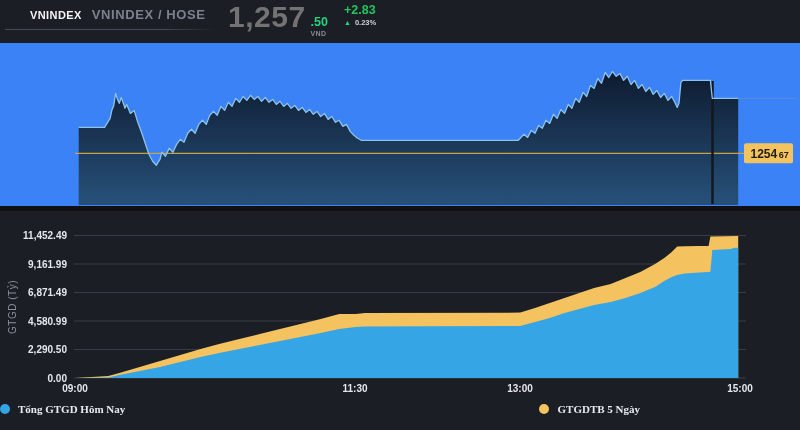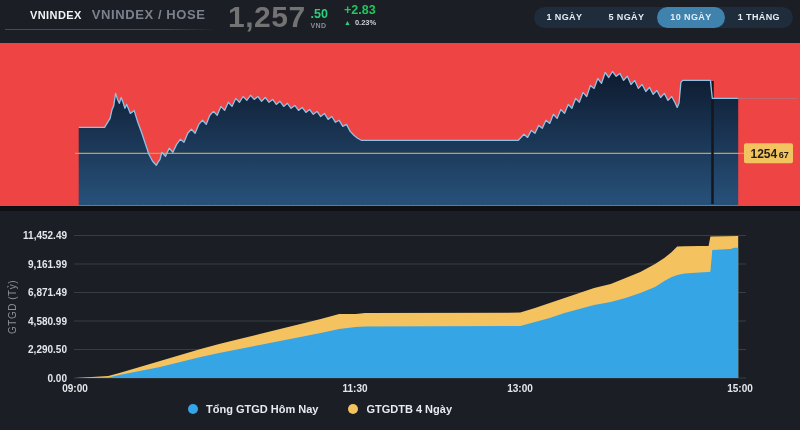--- a/index.html
+++ b/index.html
@@ -11,45 +11,45 @@
   }
   
   .header{position:absolute;top:0;left:0;width:800px;height:43px;}
   .title-block{position:absolute;left:30px;top:7px;display:flex;align-items:baseline;gap:10px;}
   .title{color:#f2f4f7;font-size:11px;font-weight:800;letter-spacing:.4px;}
   .subtitle{color:#7b828e;font-size:13px;font-weight:700;letter-spacing:.6px;}
   .header-divider{position:absolute;left:5px;top:29px;width:211px;height:1px;
     background:linear-gradient(to right,#474c54 0%,#474c54 75%,rgba(71,76,84,0) 100%);}
   .price-block{position:absolute;left:228px;top:2px;display:flex;align-items:flex-start;}
   .price{color:#737373;font-size:30px;font-weight:800;line-height:30px;letter-spacing:.5px;}
-  .price-sub{display:flex;flex-direction:column;margin-left:5px;margin-top:6px;}
+  .price-sub{display:flex;flex-direction:column;margin-left:5px;margin-top:14px;}
   .dec{color:#2bd07d;font-size:12.5px;font-weight:800;line-height:13px;}
   .cur{color:#878d97;font-size:7px;font-weight:800;letter-spacing:.3px;margin-top:1px;}
   .change-block{display:flex;flex-direction:column;margin-left:16px;margin-top:2px;}
   .chg{color:#22c55e;font-size:12.5px;font-weight:800;line-height:13px;}
   .pct-row{display:flex;align-items:center;gap:4px;margin-top:1px;}
   .arrow{color:#2bd07d;font-size:7px;line-height:8px;}
   .pct{color:#ccd1d8;font-size:7.5px;font-weight:700;}
   
   .tabs{position:absolute;right:7px;top:7px;height:21px;display:flex;align-items:center;
     background:#1e2c3c;border-radius:11px;}
   .tab{height:21px;line-height:21px;padding:0 13px;font-size:9px;font-weight:800;
     color:#e8edf2;letter-spacing:.4px;border-radius:11px;cursor:pointer;white-space:nowrap;}
   .tab.active{background:#3f82ae;}
   
-  .price-chart{position:absolute;top:43px;left:0;width:800px;height:163px;background:#ef4444;}
+  .price-chart{position:absolute;top:43px;left:0;width:800px;height:163px;background:#3b82f6;}
   .chart-divider{position:absolute;top:206px;left:0;width:800px;height:5px;background:#0e1014;}
   .volume-chart{position:absolute;top:225px;left:0;width:665px;height:172px;}
   svg{display:block;}
   .grid{stroke:#383d45;stroke-width:1;}
   .ytick,.xtick{fill:#e4e7eb;font-size:10px;font-weight:700;}
   .axis-title{fill:#8a9099;font-size:10px;font-weight:400;letter-spacing:.5px;}
   
-  .legend{position:absolute;top:403px;left:0;width:640px;display:flex;justify-content:center;
-    align-items:center;gap:30px;}
+  .legend{position:absolute;top:403px;left:0;width:640px;display:flex;justify-content:space-between;
+    align-items:center;gap:30px;font-family:Liberation Serif, serif;}
   .legend-item{display:flex;align-items:center;gap:8px;cursor:pointer;}
   .dot{width:10px;height:10px;border-radius:50%;}
   .dot.blue{background:#35a5e6;}
   .dot.yellow{background:#f4c25f;}
   .legend-label{color:#e7eaee;font-size:11px;font-weight:700;}
 </style>
 </head>
 <body>
 
 <div class="app">
@@ -69,26 +69,20 @@
       </div>
       <div class="change-block">
         <span class="chg">+2.83</span>
         <div class="pct-row">
           <span class="arrow">▲</span>
           <span class="pct">0.23%</span>
         </div>
       </div>
     </div>
 
-    <div class="tabs">
-      <div class="tab">1 NGÀY</div>
-      <div class="tab">5 NGÀY</div>
-      <div class="tab active">10 NGÀY</div>
-      <div class="tab">1 THÁNG</div>
-    </div>
   </div>
 
   <div class="price-chart">
     <svg width="800" height="163" viewBox="0 0 800 163">
       <defs>
         <linearGradient id="fillGrad" gradientUnits="userSpaceOnUse" x1="0" y1="30" x2="0" y2="162">
           <stop offset="0" stop-color="#0e1b30"></stop>
           <stop offset="1" stop-color="#27517a"></stop>
         </linearGradient>
       </defs>
@@ -137,17 +131,17 @@
     </svg>
   </div>
 
   <div class="legend">
     <div class="legend-item">
       <span class="dot blue"></span>
       <span class="legend-label">Tổng GTGD Hôm Nay</span>
     </div>
     <div class="legend-item">
       <span class="dot yellow"></span>
-      <span class="legend-label">GTGDTB 4 Ngày</span>
+      <span class="legend-label">GTGDTB 5 Ngày</span>
     </div>
   </div>
 
 </div>
 
 </body></html>

